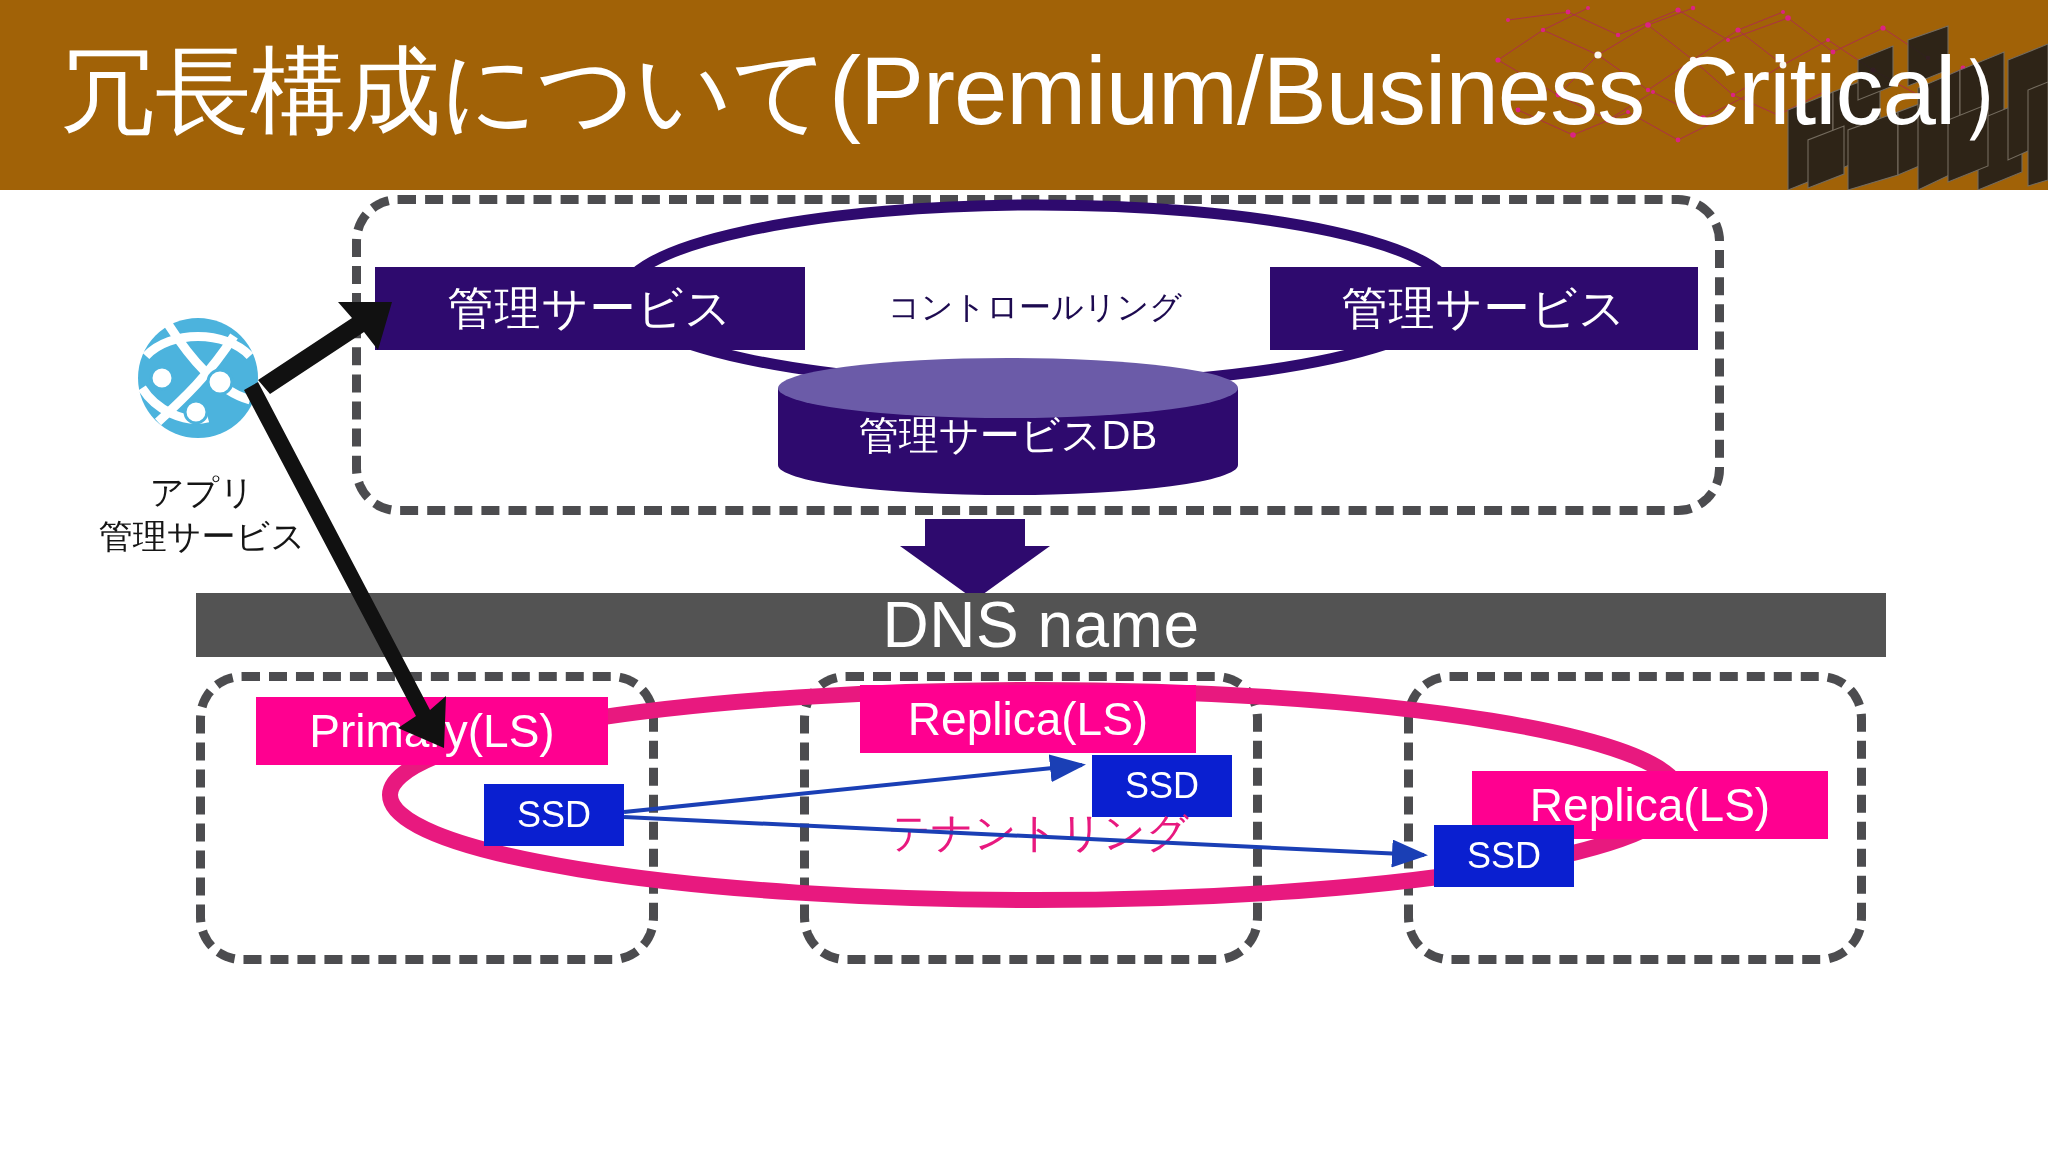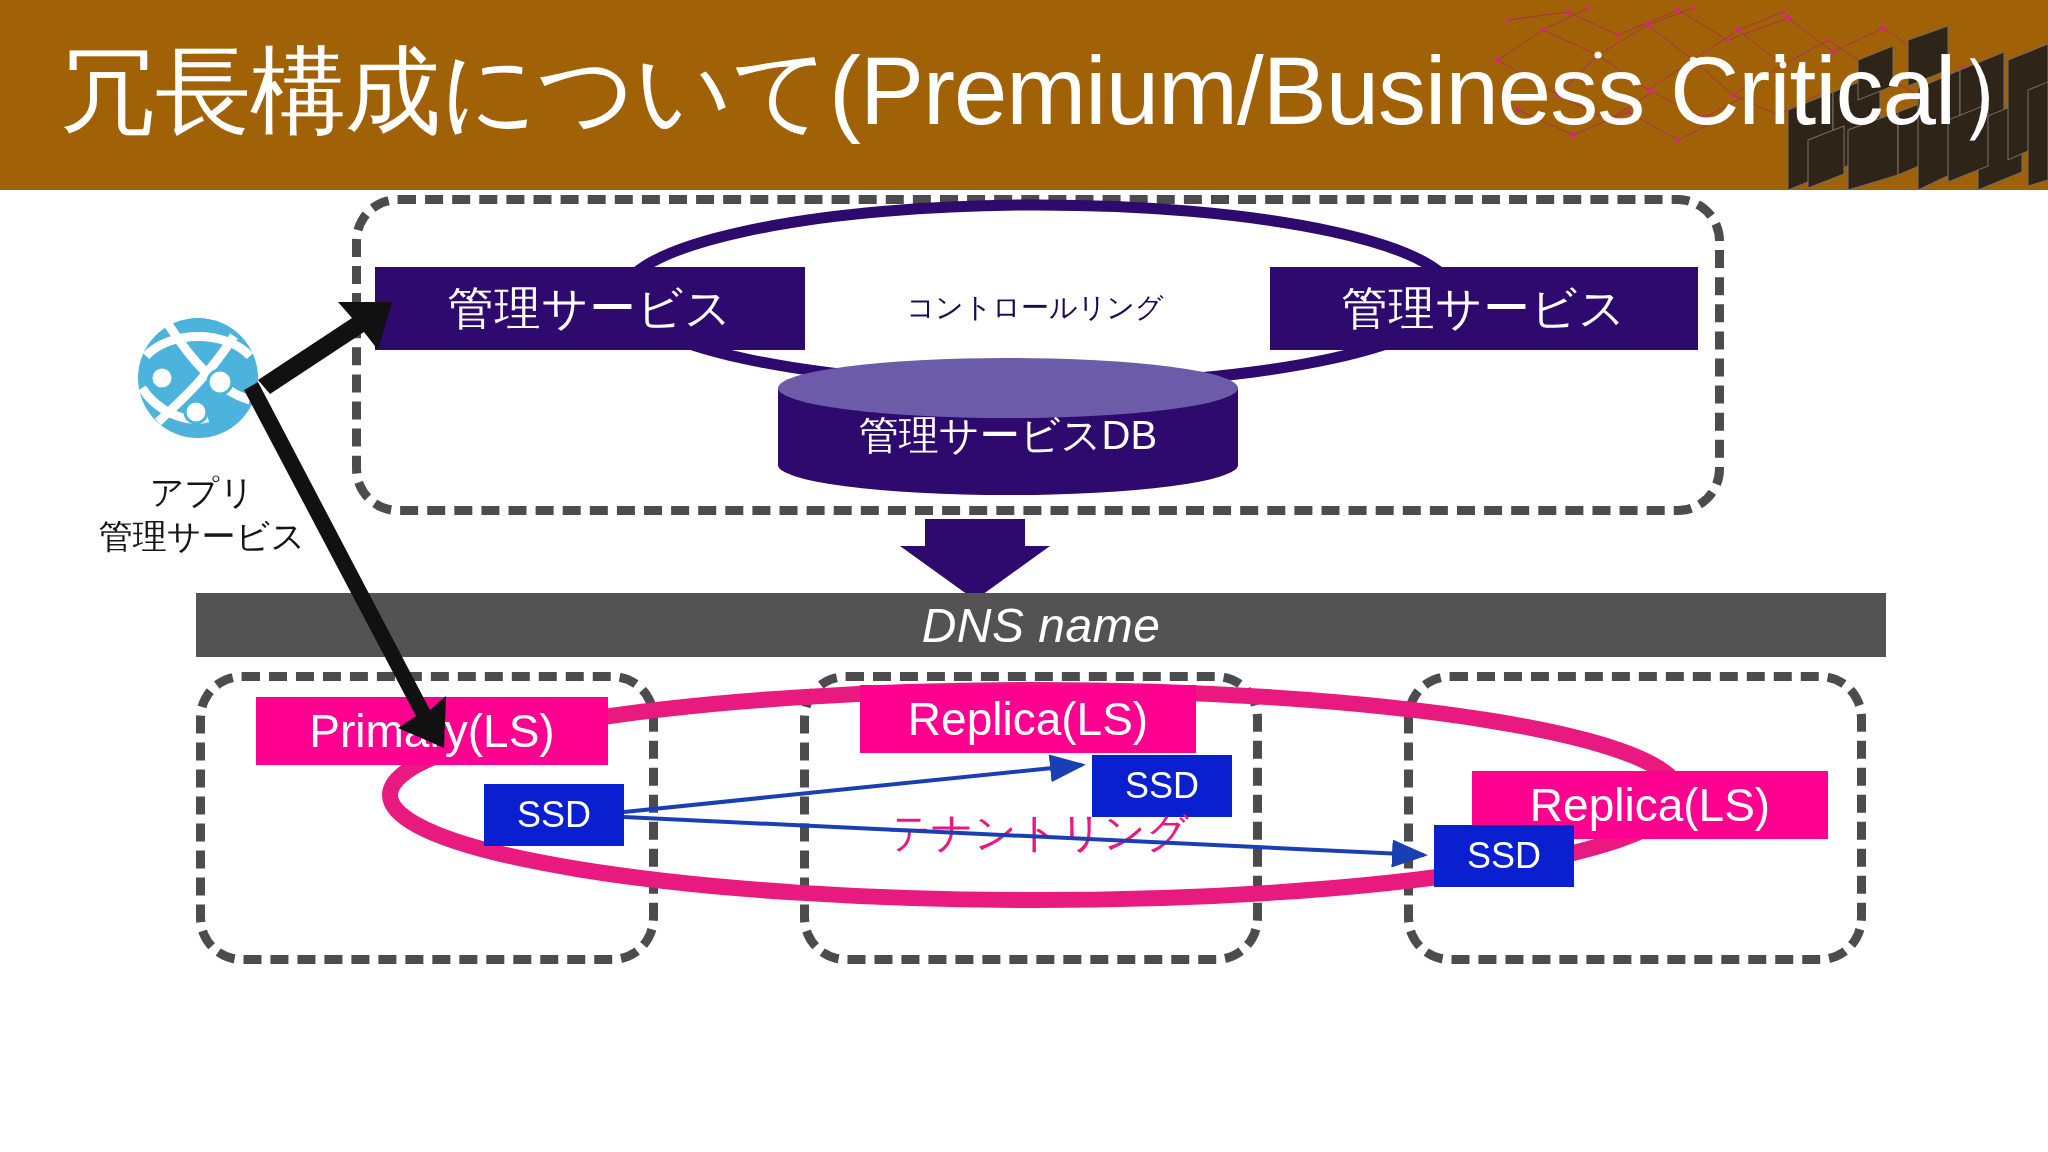--- a/index.html
+++ b/index.html
@@ -17,31 +17,31 @@
          font-weight:400;}
 
   
   .dashed{position:absolute;border:9px dashed #4c4c4f;border-radius:46px;
           background:transparent;box-sizing:border-box;}
 
   
   .purple-box{position:absolute;background:#2e0a6e;color:#ffffff;
               display:flex;align-items:center;justify-content:center;
               font-size:46px;letter-spacing:1px;box-sizing:border-box;}
-  .ring-label{position:absolute;color:#1d0a50;font-size:28px;
+  .ring-label{position:absolute;color:#1d0a50;font-size:32px;
               display:flex;align-items:center;justify-content:center;
               white-space:nowrap;}
   .db-label{position:absolute;color:#ffffff;font-size:40px;
             display:flex;align-items:center;justify-content:center;
             white-space:nowrap;z-index:6;}
 
   
   .dnsbar{position:absolute;background:#535353;color:#ffffff;
           display:flex;align-items:center;justify-content:center;
-          font-size:48px;letter-spacing:.5px;font-style:italic;}
+          font-size:64px;letter-spacing:.5px;}
 
   
   .pink-box{position:absolute;background:#ff0090;color:#ffffff;
             display:flex;align-items:center;justify-content:center;
             font-size:46px;box-sizing:border-box;}
   .blue-box{position:absolute;background:#0a1fd0;color:#ffffff;
             display:flex;align-items:center;justify-content:center;
             font-size:36px;box-sizing:border-box;}
 
   .tenant-label{position:absolute;color:#e8197f;font-size:42px;

